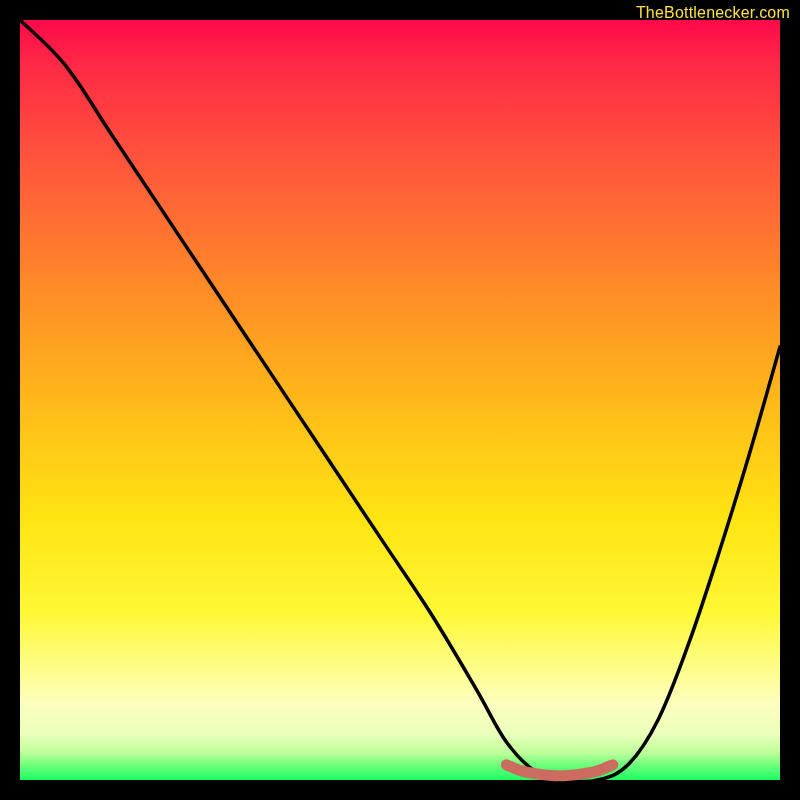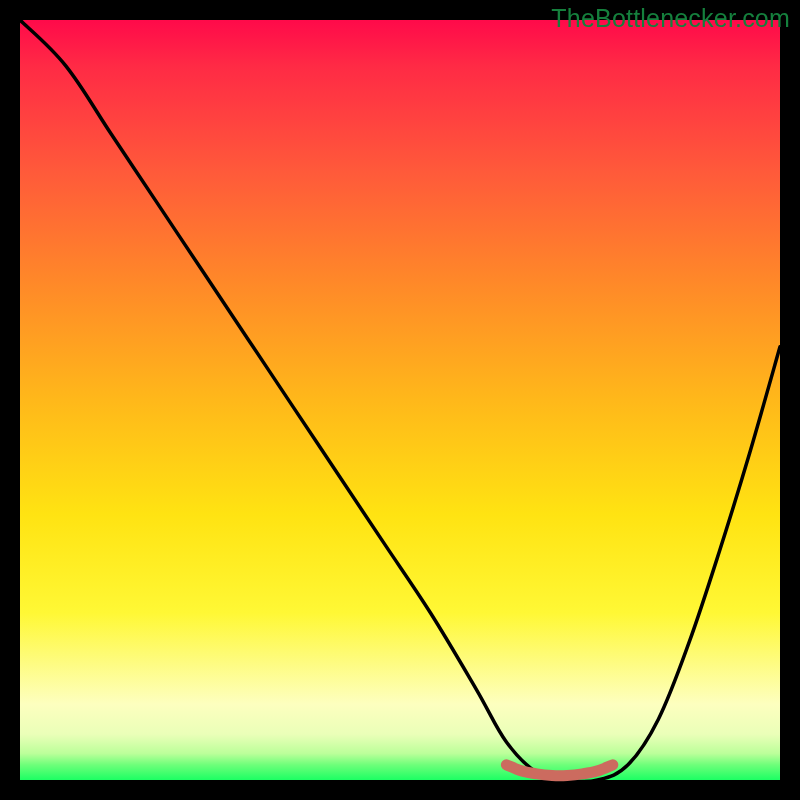--- a/index.html
+++ b/index.html
@@ -44,22 +44,22 @@
     left: 0;
     top: 0;
     width: 760px;
     height: 760px;
     overflow: visible;
   }
   .watermark {
     position: absolute;
     top: 4px;
     right: 10px;
-    font-size: 25px;
-    color: #15803d;
+    font-size: 16px;
+    color: #fde047;
     font-weight: 500;
     letter-spacing: 0.2px;
     user-select: none;
   }
 </style>
 </head>
 <body>
 
 <div class="frame">
   <div class="plot-area">

